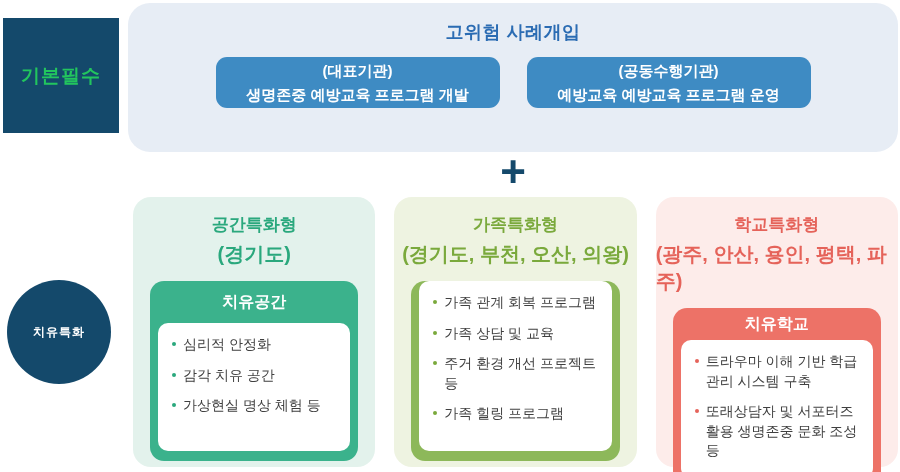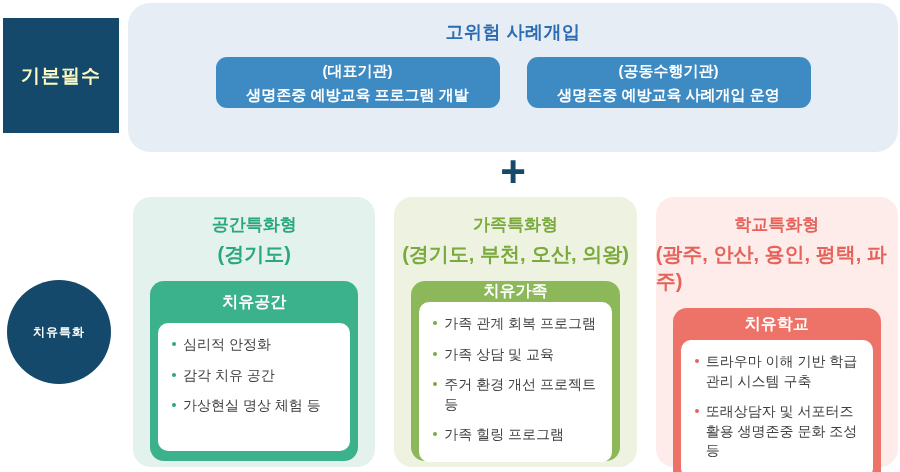--- a/index.html
+++ b/index.html
@@ -7,21 +7,21 @@
   body {
     width: 900px; height: 472px;
     font-family: "Liberation Sans", "DejaVu Sans", sans-serif;
     position: relative; overflow: hidden;
   }
   .canvas { position: absolute; inset: 0; width: 900px; height: 472px; }
 
   
   .label-box {
     position: absolute; left: 3px; top: 18px; width: 116px; height: 115px;
-    background: var(--navy); color: #fef9c3;
+    background: var(--navy); color: #22c55e;
     display: flex; align-items: center; justify-content: center;
     font-size: 19px; font-weight: bold; letter-spacing: 1px;
   }
   .basic-panel {
     position: absolute; left: 128px; top: 3px; width: 770px; height: 149px;
     background: var(--panel-bg); border-radius: 22px;
     display: flex; flex-direction: column; align-items: center;
   }
   .panel-title {
     margin-top: 17px; font-size: 18px; font-weight: bold;
@@ -104,21 +104,21 @@
 
   <div class="basic-panel">
     <div class="panel-title">고위험 사례개입</div>
     <div class="panel-buttons">
       <div class="blue-card">
         <span>(대표기관)</span>
         <span>생명존중 예방교육 프로그램 개발</span>
       </div>
       <div class="blue-card">
         <span>(공동수행기관)</span>
-        <span>생명존중 예방교육 사례개입 운영</span>
+        <span>예방교육 예방교육 프로그램 운영</span>
       </div>
     </div>
   </div>
 
   <div class="plus-row">
     <span class="plus-glyph">+</span>
   </div>
 
   <div class="label-circle">
     <span>치유특화</span>
@@ -138,21 +138,20 @@
               <li><span class="dot"></span>가상현실 명상 체험 등</li>
             </ul>
         </div>
       </div>
     </div>
 
     <div class="column" style="--bg: #eef3e1; --accent: #7aa93c; --frame: #8db85a;">
       <div class="col-title">가족특화형</div>
       <div class="col-subtitle">(경기도, 부천, 오산, 의왕)</div>
       <div class="card">
-        <div class="card-header">치유가족</div>
         <div class="card-body">
           <ul>
               <li><span class="dot"></span>가족 관계 회복 프로그램</li>
               <li><span class="dot"></span>가족 상담 및 교육</li>
               <li><span class="dot"></span>주거 환경 개선 프로젝트 등</li>
               <li><span class="dot"></span>가족 힐링 프로그램</li>
             </ul>
         </div>
       </div>
     </div>

